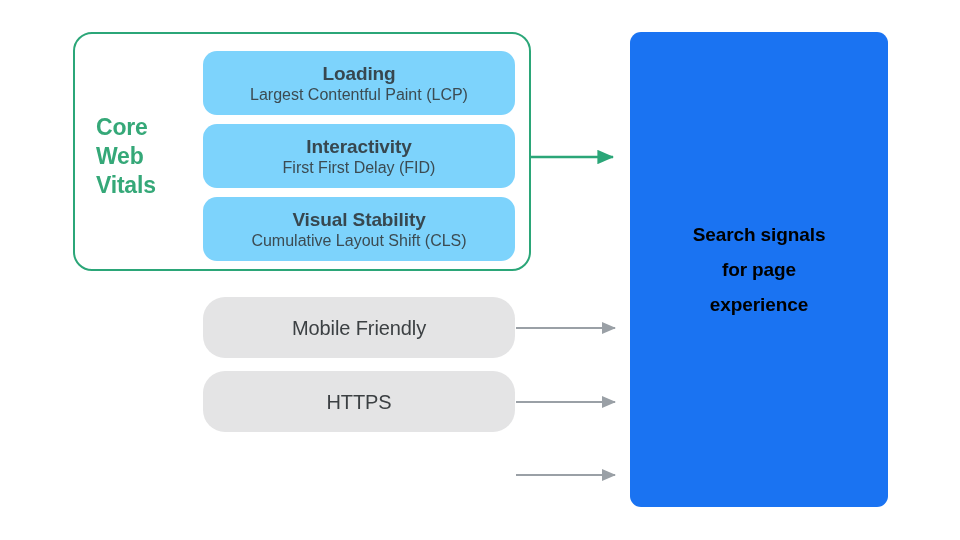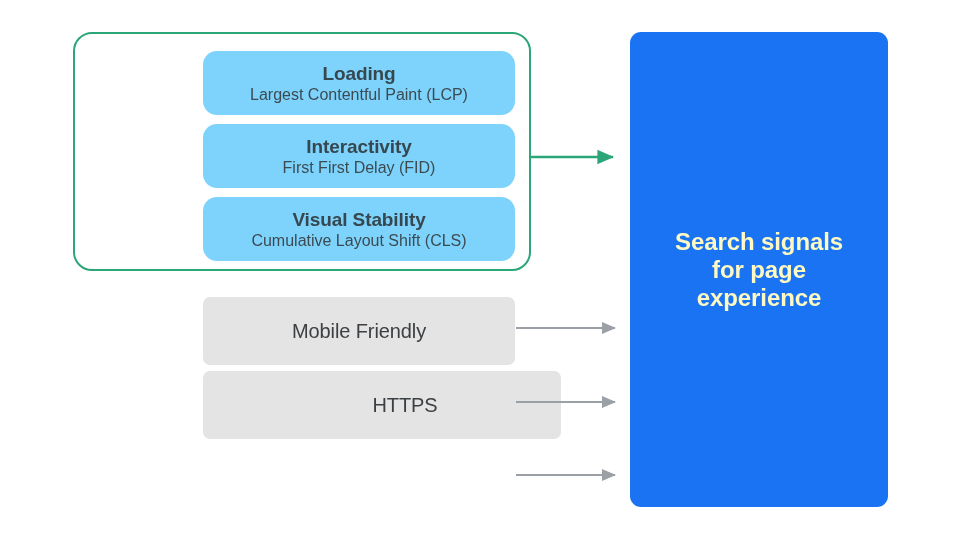--- a/index.html
+++ b/index.html
@@ -75,29 +75,29 @@
     font-weight: normal;
     line-height: 16px;
     margin-top: 2px;
   }
 
   
   .gray-card {
     position: absolute;
     left: 203px;
     width: 312px;
-    height: 68px;
+    height: 61px;
     background: #e4e4e5;
-    border-radius: 7px;
+    border-radius: 22px;
     display: flex;
     align-items: center;
     justify-content: center;
   }
   .gray-card.g0 { top: 297px; }
-  .gray-card.g1 { top: 371px; padding-left: 46px; }
+  .gray-card.g1 { top: 371px; }
   .gray-card.g2 { top: 445px; }
 
   .gray-label {
     color: #3c4043;
     font-size: 20px;
     font-weight: normal;
     line-height: 24px;
     letter-spacing: -0.1px;
   }
 
@@ -108,24 +108,24 @@
     top: 32px;
     width: 258px;
     height: 475px;
     background: #1a73f2;
     border-radius: 11px;
     display: flex;
     align-items: center;
     justify-content: center;
   }
   .blue-text {
-    color: #fef9c3;
-    font-size: 24px;
+    color: #000000;
+    font-size: 19px;
     font-weight: bold;
-    line-height: 28px;
+    line-height: 35px;
     text-align: center;
     letter-spacing: -0.1px;
     white-space: pre-line;
   }
 
   
   .arrow-svg {
     position: absolute;
     left: 0;
     top: 0;
@@ -134,20 +134,23 @@
     pointer-events: none;
   }
 </style>
 </head>
 <body>
 
 <div id="canvas">
 
   <div class="cwv-container"></div>
 
+  <div class="cwv-label" style="white-space: pre-line;">Core
+Web
+Vitals</div>
 
   <div class="vital-card v0">
     <div class="vital-title">Loading</div>
     <div class="vital-sub">Largest Contentful Paint (LCP)</div>
   </div>
 
   <div class="vital-card v1">
     <div class="vital-title">Interactivity</div>
     <div class="vital-sub">First First Delay (FID)</div>
   </div>

